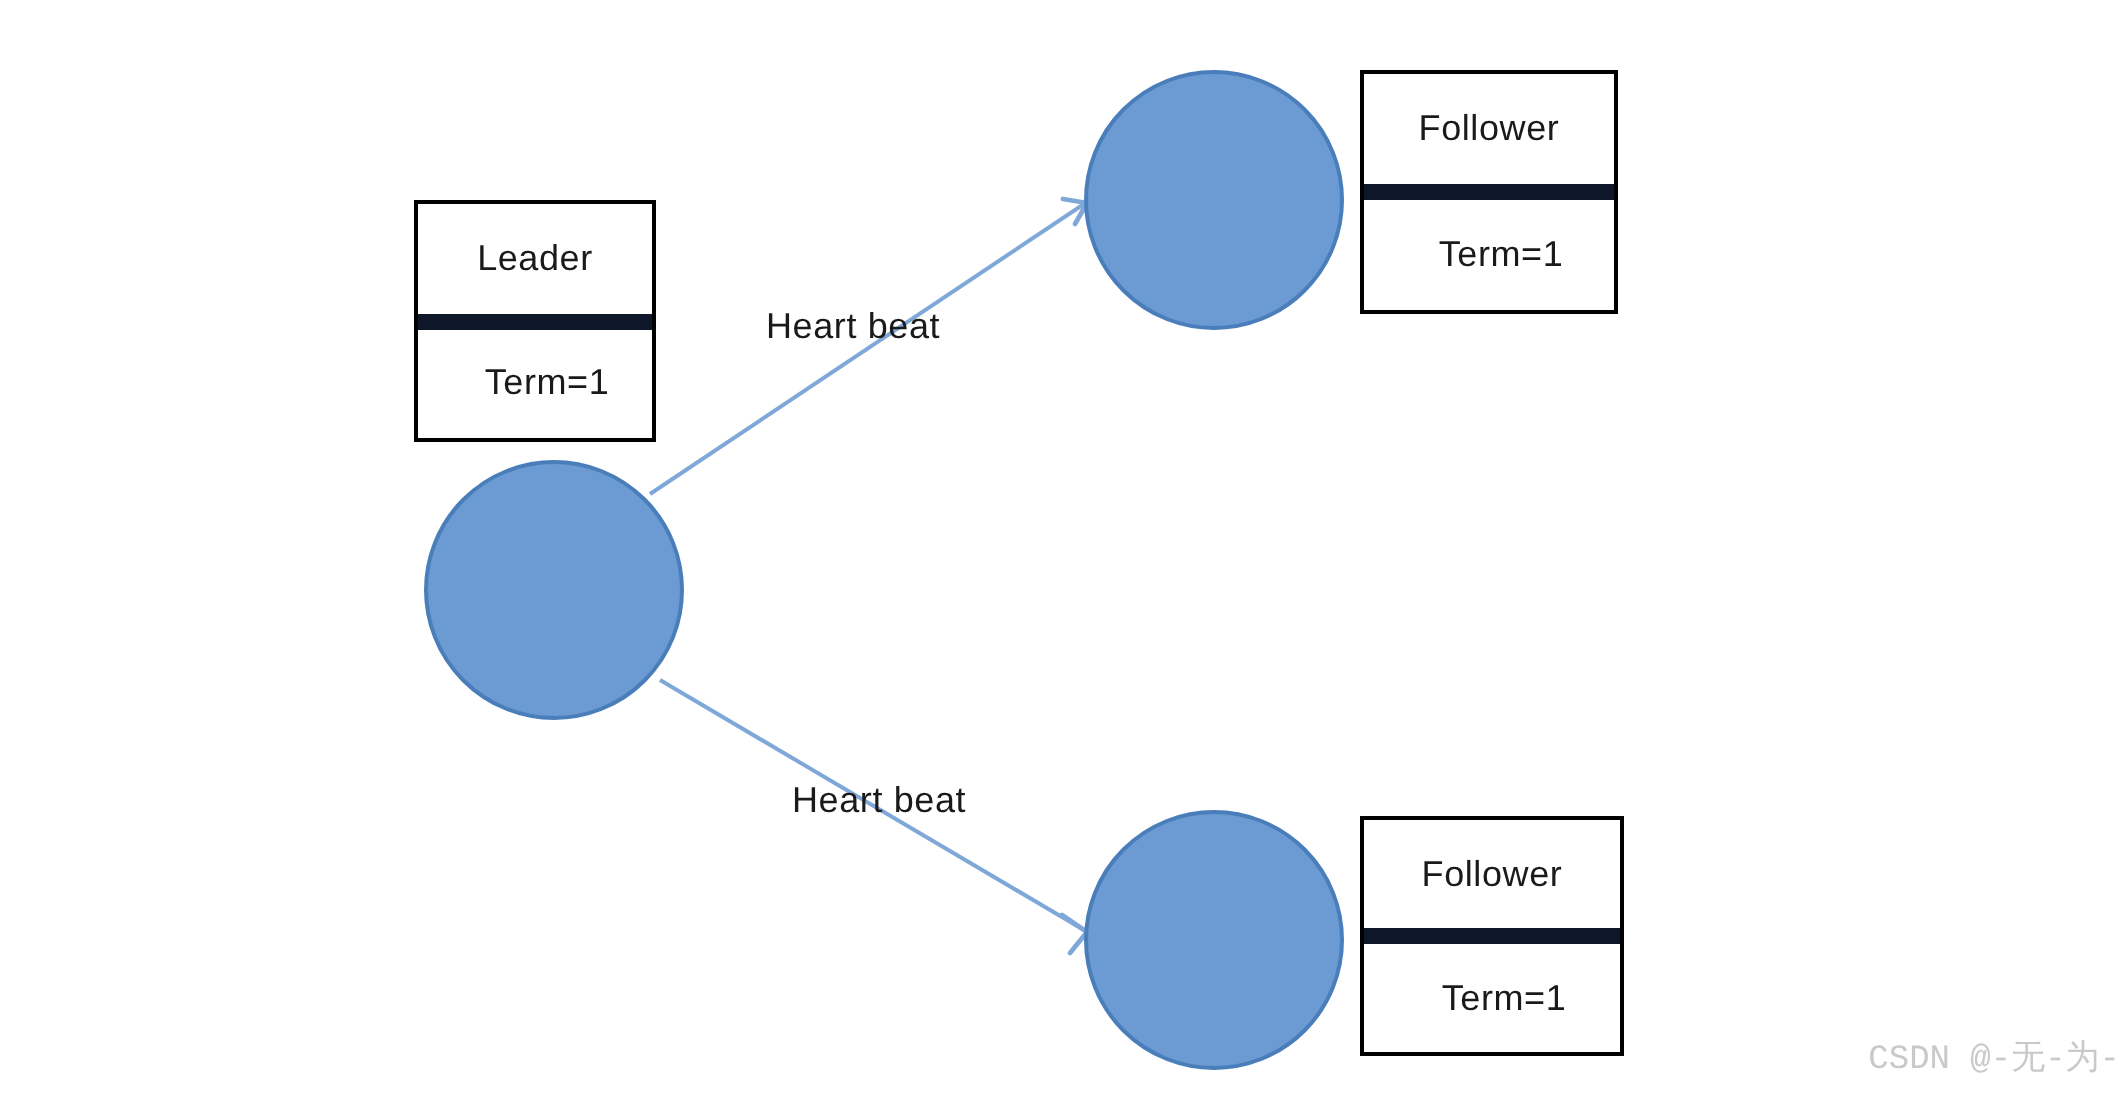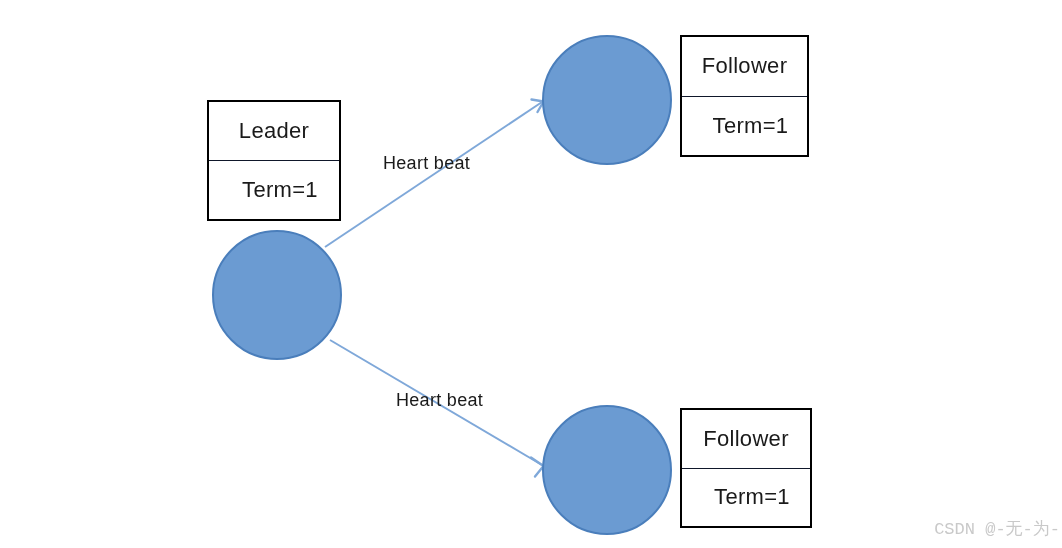--- a/index.html
+++ b/index.html
@@ -44,46 +44,46 @@
     flex-direction: column;
     background: #ffffff;
     border: 2px solid #000000;
     box-sizing: border-box;
   }
   .label-box .cell {
     flex: 1;
     display: flex;
     align-items: center;
     justify-content: center;
-    font-size: 22px;
+    font-size: 18px;
     color: #1a1a1a;
     letter-spacing: 0.3px;
   }
   .label-box .cell + .cell {
-    border-top: 1px solid #0f172a;
+    border-top: 8px solid #0f172a;
     padding-left: 12px;
   }
   .edge-label {
     position: absolute;
     font-size: 18px;
     color: #1a1a1a;
     white-space: nowrap;
     letter-spacing: 0.3px;
   }
   .watermark {
     position: absolute;
     right: 2px;
     bottom: 8px;
     font-size: 17px;
     color: #c9c9c9;
     white-space: nowrap;
     font-family: Liberation Mono, monospace;
   }
   
-  .leader-box        { left: 207px; top: 100px; width: 134px; height: 121px; }
+  .leader-box        { left: 207px; top: 100px; width: 121px; height: 121px; }
   .follower-top-box  { left: 680px; top:  35px; width: 129px; height: 122px; }
   .follower-bot-box  { left: 680px; top: 408px; width: 132px; height: 120px; }
   .heartbeat-label-top { left: 383px; top: 153px; }
   .heartbeat-label-bot { left: 396px; top: 390px; }
 </style>
 </head>
 <body>
 
 <div class="canvas">
 

